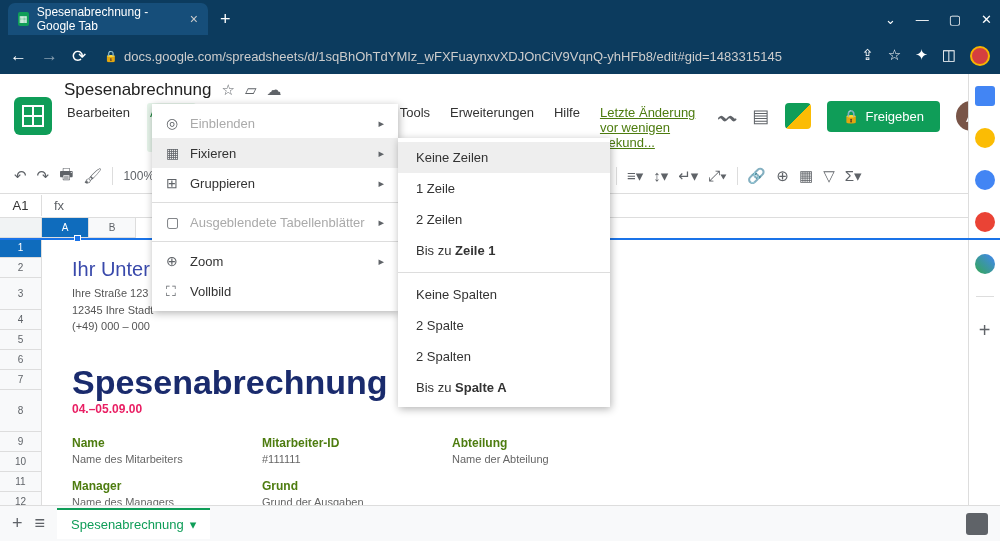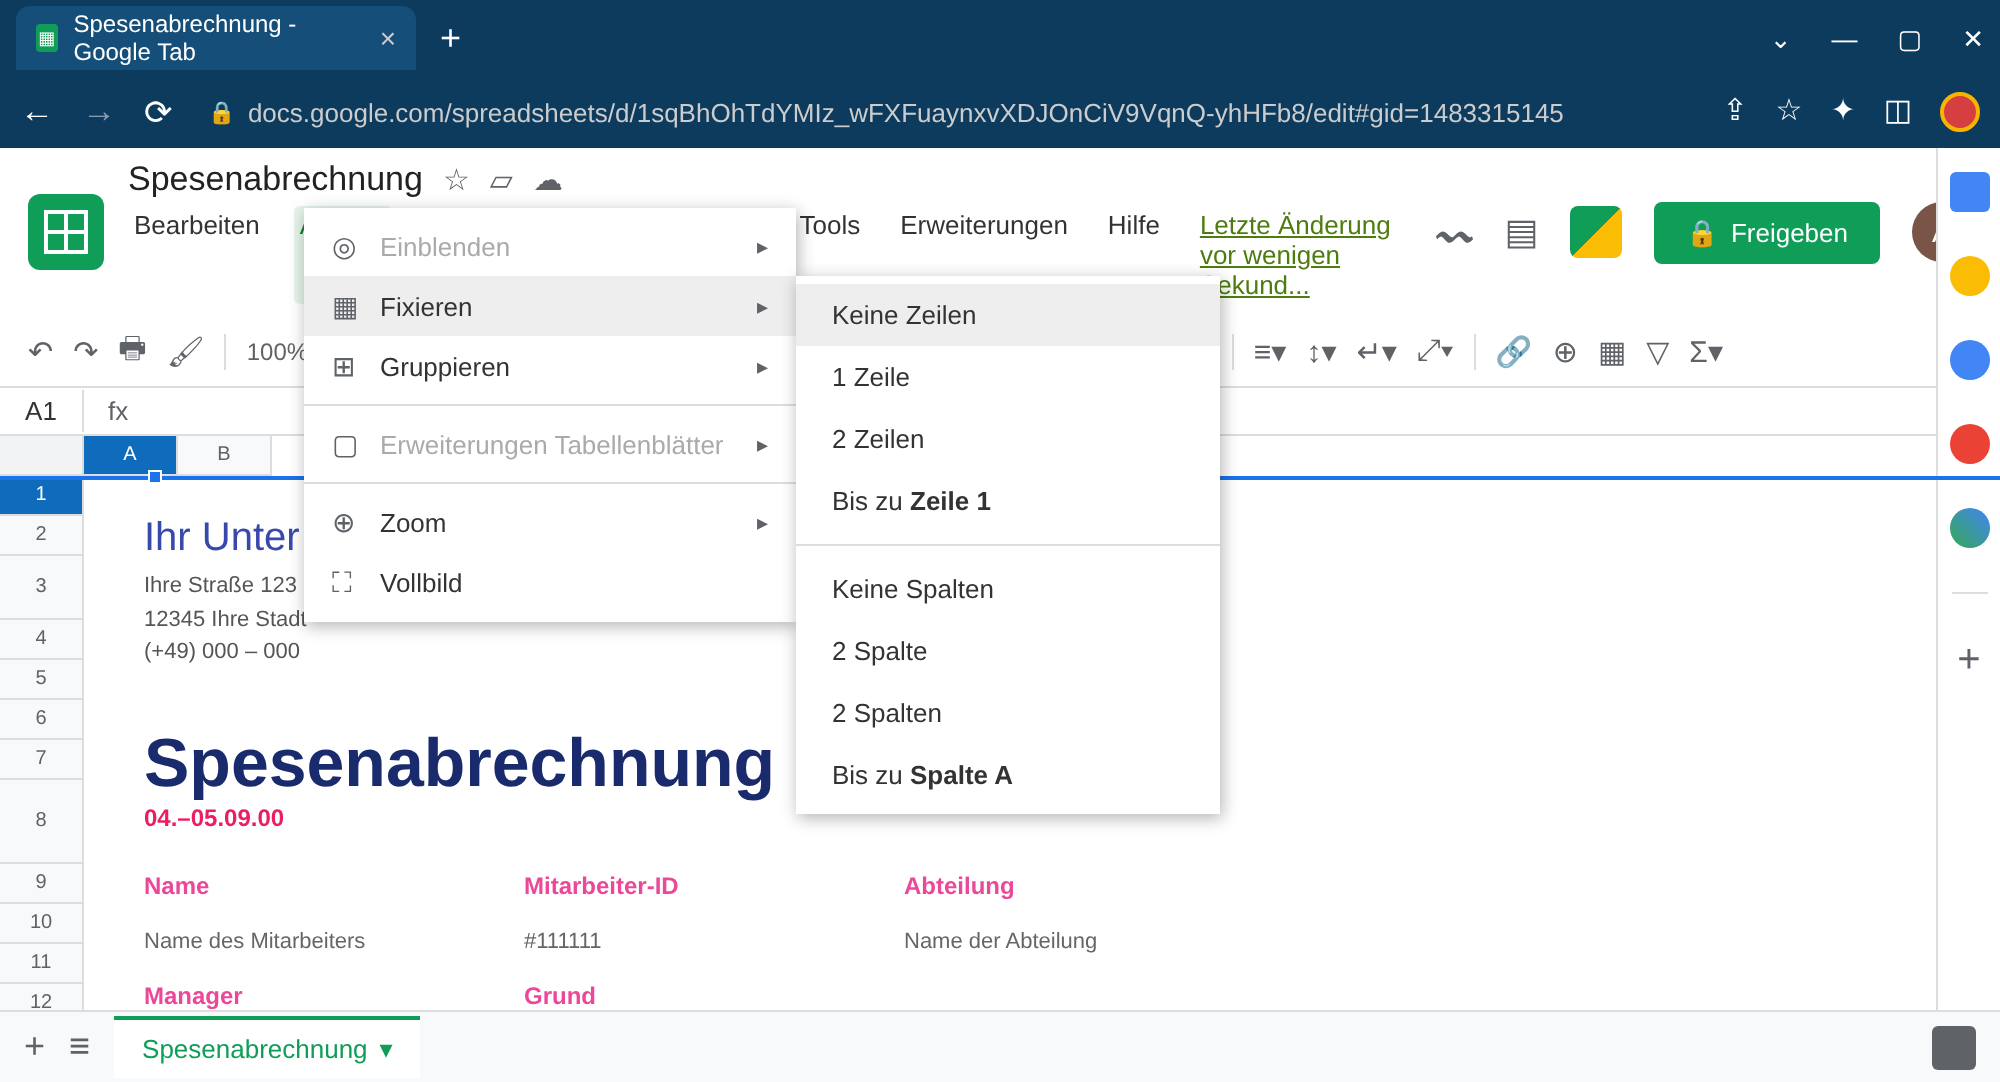--- a/index.html
+++ b/index.html
@@ -57,22 +57,22 @@
 .col-hdr.selected{background:#0f6cbd;color:#fff}
 .selection-line{position:absolute;left:0;top:20px;width:100%;height:2px;background:#1a73e8;z-index:5}
 .selection-handle{position:absolute;left:74px;top:17px;width:7px;height:7px;background:#1a73e8;border:1px solid #fff;z-index:6}
 .sheet-content{position:absolute;left:42px;top:20px;right:0;bottom:0;padding:20px 30px}
 .company{font-size:20px;color:#3949ab;font-weight:500;margin-bottom:4px}
 .addr{font-size:11px;color:#555;line-height:1.5}
 .big-title{font-size:34px;color:#1a2b6d;font-weight:bold;margin-top:28px}
 .dates{color:#e91e63;font-size:12px;margin-top:0;font-weight:bold}
 .fields{display:flex;margin-top:20px;gap:60px}
 .field-col{min-width:130px}
-.field-label{font-size:12px;font-weight:bold;color:#ec4899}
-.field-val{font-size:11px;color:#666;margin-top:15px}
+.field-label{font-size:12px;font-weight:bold;color:#4d7c0f}
+.field-val{font-size:11px;color:#666;margin-top:3px}
 .dropdown-menu{position:absolute;left:152px;top:104px;width:246px;background:#fff;box-shadow:1px 2px 8px rgba(0,0,0,0.3);z-index:100;font-size:13px;color:#333;padding:4px 0}
 .menu-row{display:flex;align-items:center;padding:7px 14px;cursor:pointer}
 .menu-row.highlighted{background:#eee}
 .menu-row.disabled{color:#aaa}
 .menu-icon{width:24px;font-size:14px;color:#5f6368}
 .menu-text{flex:1}
 .menu-arrow{color:#5f6368;font-size:11px}
 .menu-sep{height:1px;background:#ddd;margin:4px 0}
 .submenu{position:absolute;left:398px;top:138px;width:212px;background:#fff;box-shadow:1px 2px 8px rgba(0,0,0,0.3);z-index:101;font-size:13px;color:#333;padding:4px 0}
 .sub-row{padding:8px 18px;cursor:pointer}
@@ -266,21 +266,21 @@
     <span class="menu-arrow">▸</span>
   </div>
   <div class="menu-row">
     <span class="menu-icon">⊞</span>
     <span class="menu-text">Gruppieren</span>
     <span class="menu-arrow">▸</span>
   </div>
   <div class="menu-sep"></div>
   <div class="menu-row disabled">
     <span class="menu-icon">▢</span>
-    <span class="menu-text">Erweiterungen Tabellenblätter</span>
+    <span class="menu-text">Ausgeblendete Tabellenblätter</span>
     <span class="menu-arrow">▸</span>
   </div>
   <div class="menu-sep"></div>
   <div class="menu-row">
     <span class="menu-icon">⊕</span>
     <span class="menu-text">Zoom</span>
     <span class="menu-arrow">▸</span>
   </div>
   <div class="menu-row">
     <span class="menu-icon">⛶</span>

